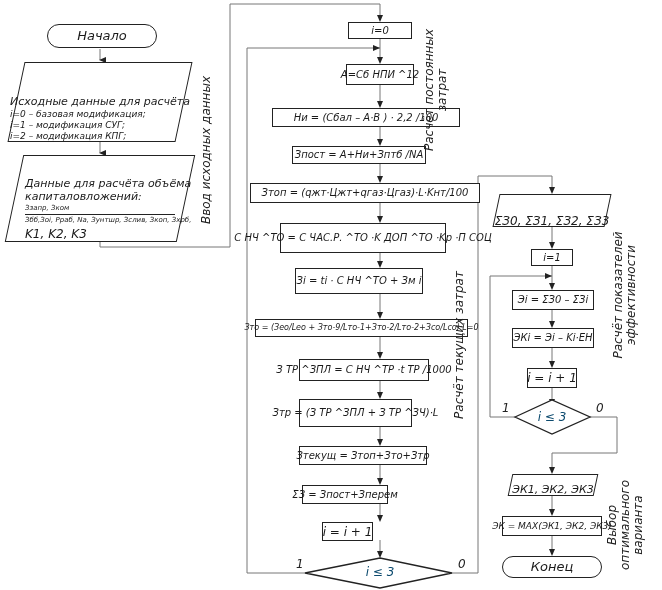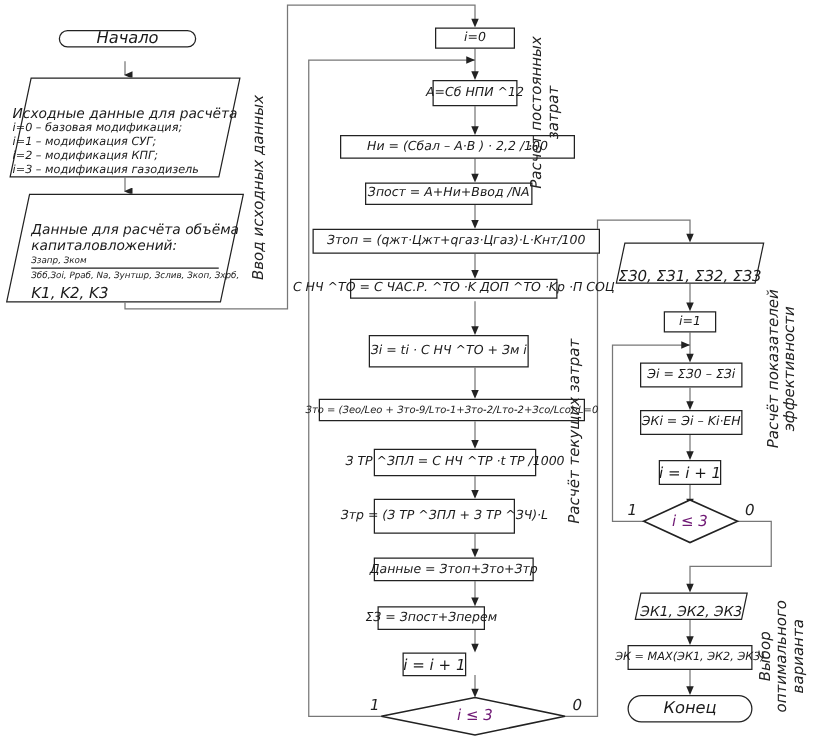--- a/index.html
+++ b/index.html
@@ -9,21 +9,21 @@
   .box { position:absolute; box-sizing:border-box; border:1.3px solid #222; background:#fff;
          display:flex; align-items:center; justify-content:center; text-align:center;
          font-style:italic; font-size:10px; line-height:12px; white-space:nowrap; }
   .term { border-radius:14px; font-size:13px; }
   .para { border:none; background:transparent;align-items:flex-end; }
   .para .shape { position:absolute; inset:0; border:1.3px solid #222; transform:skewX(-12deg); background:#fff; }
   .para .content { position:relative; z-index:1; }
   .vlabel { position:absolute; font-style:italic; font-size:12px; color:#222;
             transform-origin:left top; transform:rotate(-90deg); white-space:nowrap; text-align:center; line-height:13px; }
   .flag { position:absolute; font-style:italic; font-size:12px; color:#222; }
-  .dtext { position:absolute; font-style:italic; font-size:12px; color:#701a75; text-align:center; }
+  .dtext { position:absolute; font-style:italic; font-size:12px; color:#0c4a6e; text-align:center; }
 </style>
 </head>
 <body>
 
 <svg id="diagram" width="662" height="590">
   <defs>
     <marker id="arr" markerWidth="6" markerHeight="7" refX="3" refY="6" orient="auto">
       <path d="M0,0 L6,0 L3,7 z" fill="#222"></path>
     </marker>
     <marker id="arrR" markerWidth="7" markerHeight="6" refX="6" refY="3" orient="auto">
@@ -92,59 +92,58 @@
     <path d="M545,273 L552,276 L545,279 z"></path>
     <path d="M549,467 L555,467 L552,474 z"></path>
     <path d="M549,509 L555,509 L552,516 z"></path>
     <path d="M549,549 L555,549 L552,556 z"></path>
   </g>
 
   <polygon points="305,573 380,558 452,573 380,588" fill="#fff" stroke="#222" stroke-width="1.3"></polygon>
   <polygon points="515,417 552,400 590,417 552,434" fill="#fff" stroke="#222" stroke-width="1.3"></polygon>
 </svg>
 
-<div class="box term" style="left:47px;top:24px;width:110px;height:14px;">
+<div class="box term" style="left:47px;top:24px;width:110px;height:24px;">
   <span>Начало</span>
 </div>
 
 <div class="box para" style="left:16px;top:62px;width:168px;height:80px;">
   <div class="shape"></div>
   <div class="content" style="text-align:left;font-size:9px;line-height:11px;">
     <div style="font-size:11px;line-height:14px;">Исходные данные для расчёта</div>
     <div>i=0 – базовая модификация;</div>
     <div>i=1 – модификация СУГ;</div>
     <div>i=2 – модификация КПГ;</div>
-    <div>i=3 – модификация газодизель</div>
   </div>
 </div>
 
 <div class="box para" style="left:14px;top:155px;width:172px;height:87px;">
   <div class="shape"></div>
   <div class="content" style="text-align:left;width:150px;">
     <div style="font-size:11px;line-height:13px;">Данные для расчёта объёма</div>
     <div style="font-size:11px;line-height:13px;">капиталовложений:</div>
     <div style="font-size:7px;line-height:11px;border-bottom:1px solid #222;">Ззапр, Зком</div>
     <div style="font-size:7px;line-height:11px;">Збб,Зоі, Pраб, Nа, Зунтшр, Зслив, Зкоп, Зхрб,</div>
     <div style="font-size:12px;line-height:16px;">K1, K2, K3</div>
   </div>
 </div>
 
 <div class="vlabel" style="left:200px;top:230px;width:160px;">Ввод исходных данных</div>
 
 <div class="box" style="left:348px;top:22px;width:64px;height:17px;">i=0</div>
 <div class="box" style="left:346px;top:64px;width:68px;height:21px;">A=Cб НПИ ^12</div>
 <div class="box" style="left:272px;top:108px;width:188px;height:19px;">Hи = (Cбал – A·B ) · 2,2 /100</div>
-<div class="box" style="left:292px;top:146px;width:134px;height:18px;">Зпост = A+Hи+Ввод /NA</div>
+<div class="box" style="left:292px;top:146px;width:134px;height:18px;">Зпост = A+Hи+Зптб /NA</div>
 <div class="box" style="left:250px;top:183px;width:230px;height:20px;">Зтоп = (qжт·Цжт+qгаз·Цгаз)·L·Kнт/100</div>
-<div class="box" style="left:280px;top:223px;width:166px;height:16px;">C НЧ ^ТО = C ЧАС.Р. ^ТО ·K ДОП ^ТО ·Kр ·П СОЦ</div>
+<div class="box" style="left:280px;top:223px;width:166px;height:30px;">C НЧ ^ТО = C ЧАС.Р. ^ТО ·K ДОП ^ТО ·Kр ·П СОЦ</div>
 <div class="box" style="left:295px;top:268px;width:128px;height:26px;">Зi = ti · C НЧ ^ТО + Зм i</div>
 <div class="box" style="left:255px;top:319px;width:213px;height:18px;font-size:8px;">Зто = (Зео/Lео + Зто-9/Lто-1+Зто-2/Lто-2+Зсо/Lсо)·L=0</div>
 <div class="box" style="left:299px;top:359px;width:130px;height:22px;">З ТР ^ЗПЛ = C НЧ ^ТР ·t ТР /1000</div>
 <div class="box" style="left:299px;top:399px;width:113px;height:28px;">Зтр = (З ТР ^ЗПЛ + З ТР ^ЗЧ)·L</div>
-<div class="box" style="left:299px;top:446px;width:128px;height:19px;">Данные = Зтоп+Зто+Зтр</div>
+<div class="box" style="left:299px;top:446px;width:128px;height:19px;">Зтекущ = Зтоп+Зто+Зтр</div>
 <div class="box" style="left:302px;top:485px;width:86px;height:19px;">ΣЗ = Зпост+Зперем</div>
 <div class="box" style="left:322px;top:522px;width:51px;height:19px;font-size:12px;">i = i + 1</div>
 <div class="dtext" style="left:355px;top:565px;width:50px;">i ≤ 3</div>
 <div class="flag" style="left:296px;top:557px;">1</div>
 <div class="flag" style="left:458px;top:557px;">0</div>
 
 <div class="vlabel" style="left:423px;top:170px;width:160px;">
   <div>Расчёт постоянных</div>
   <div>затрат</div>
 </div>

